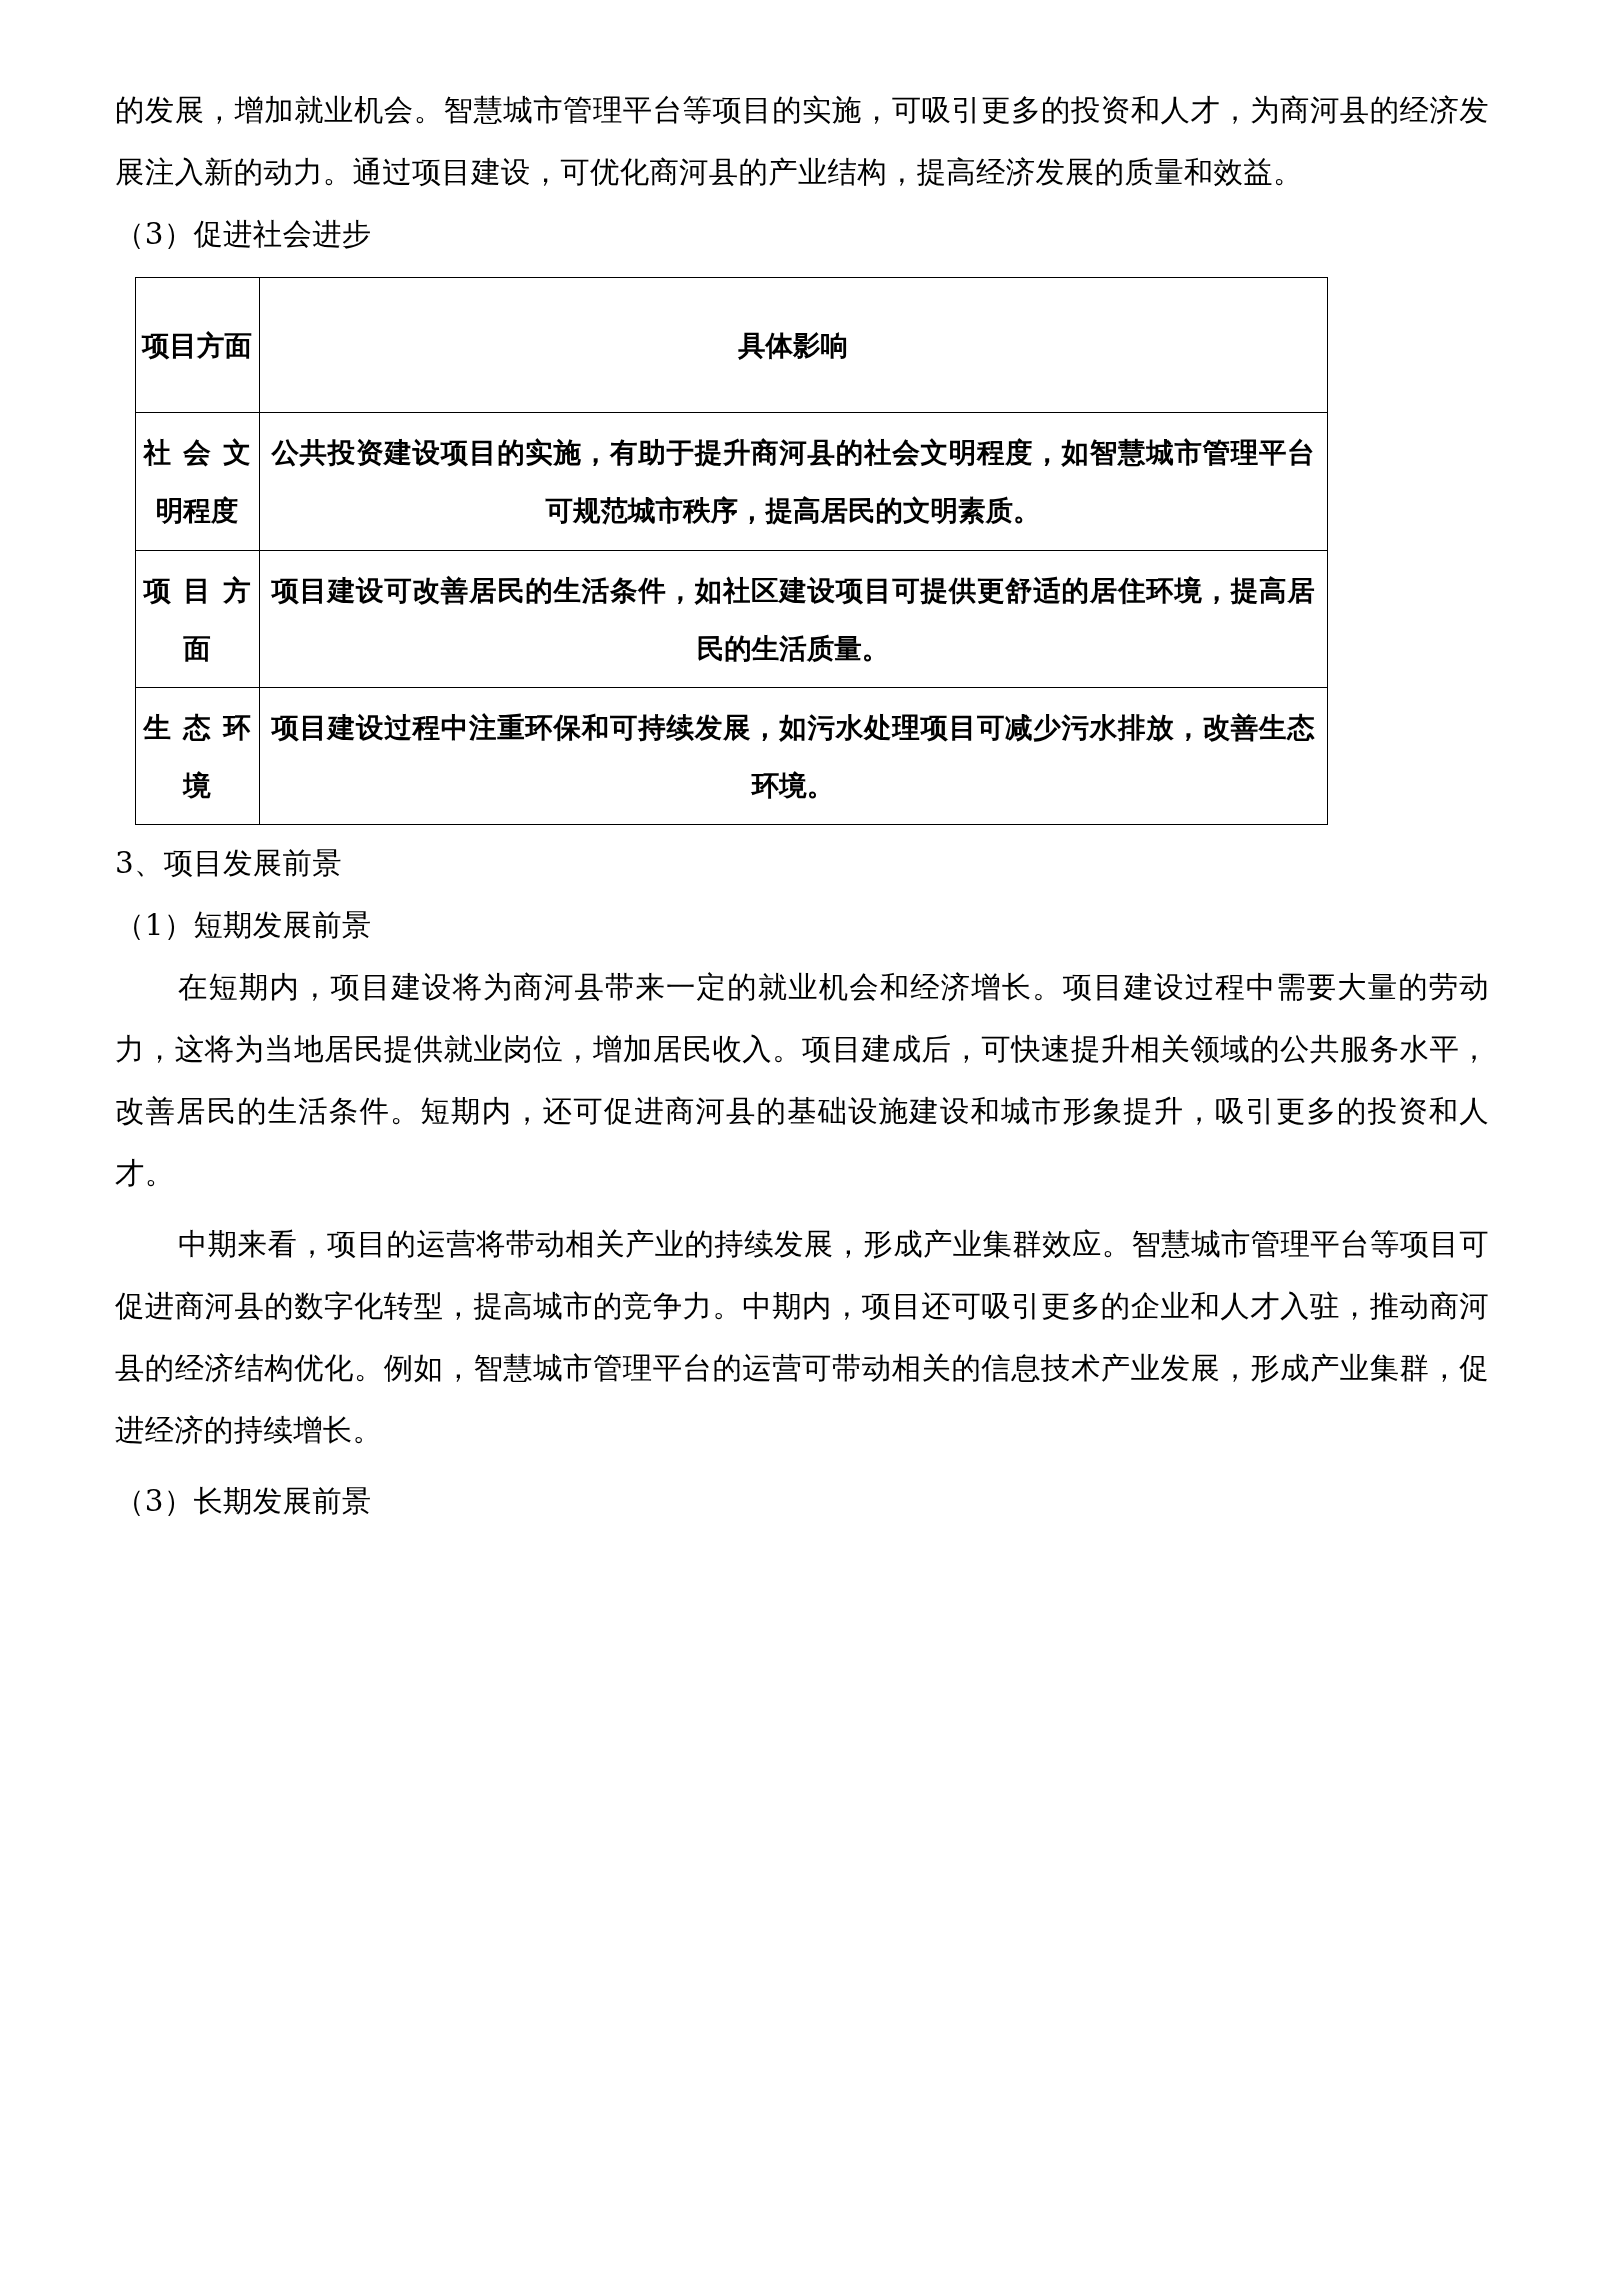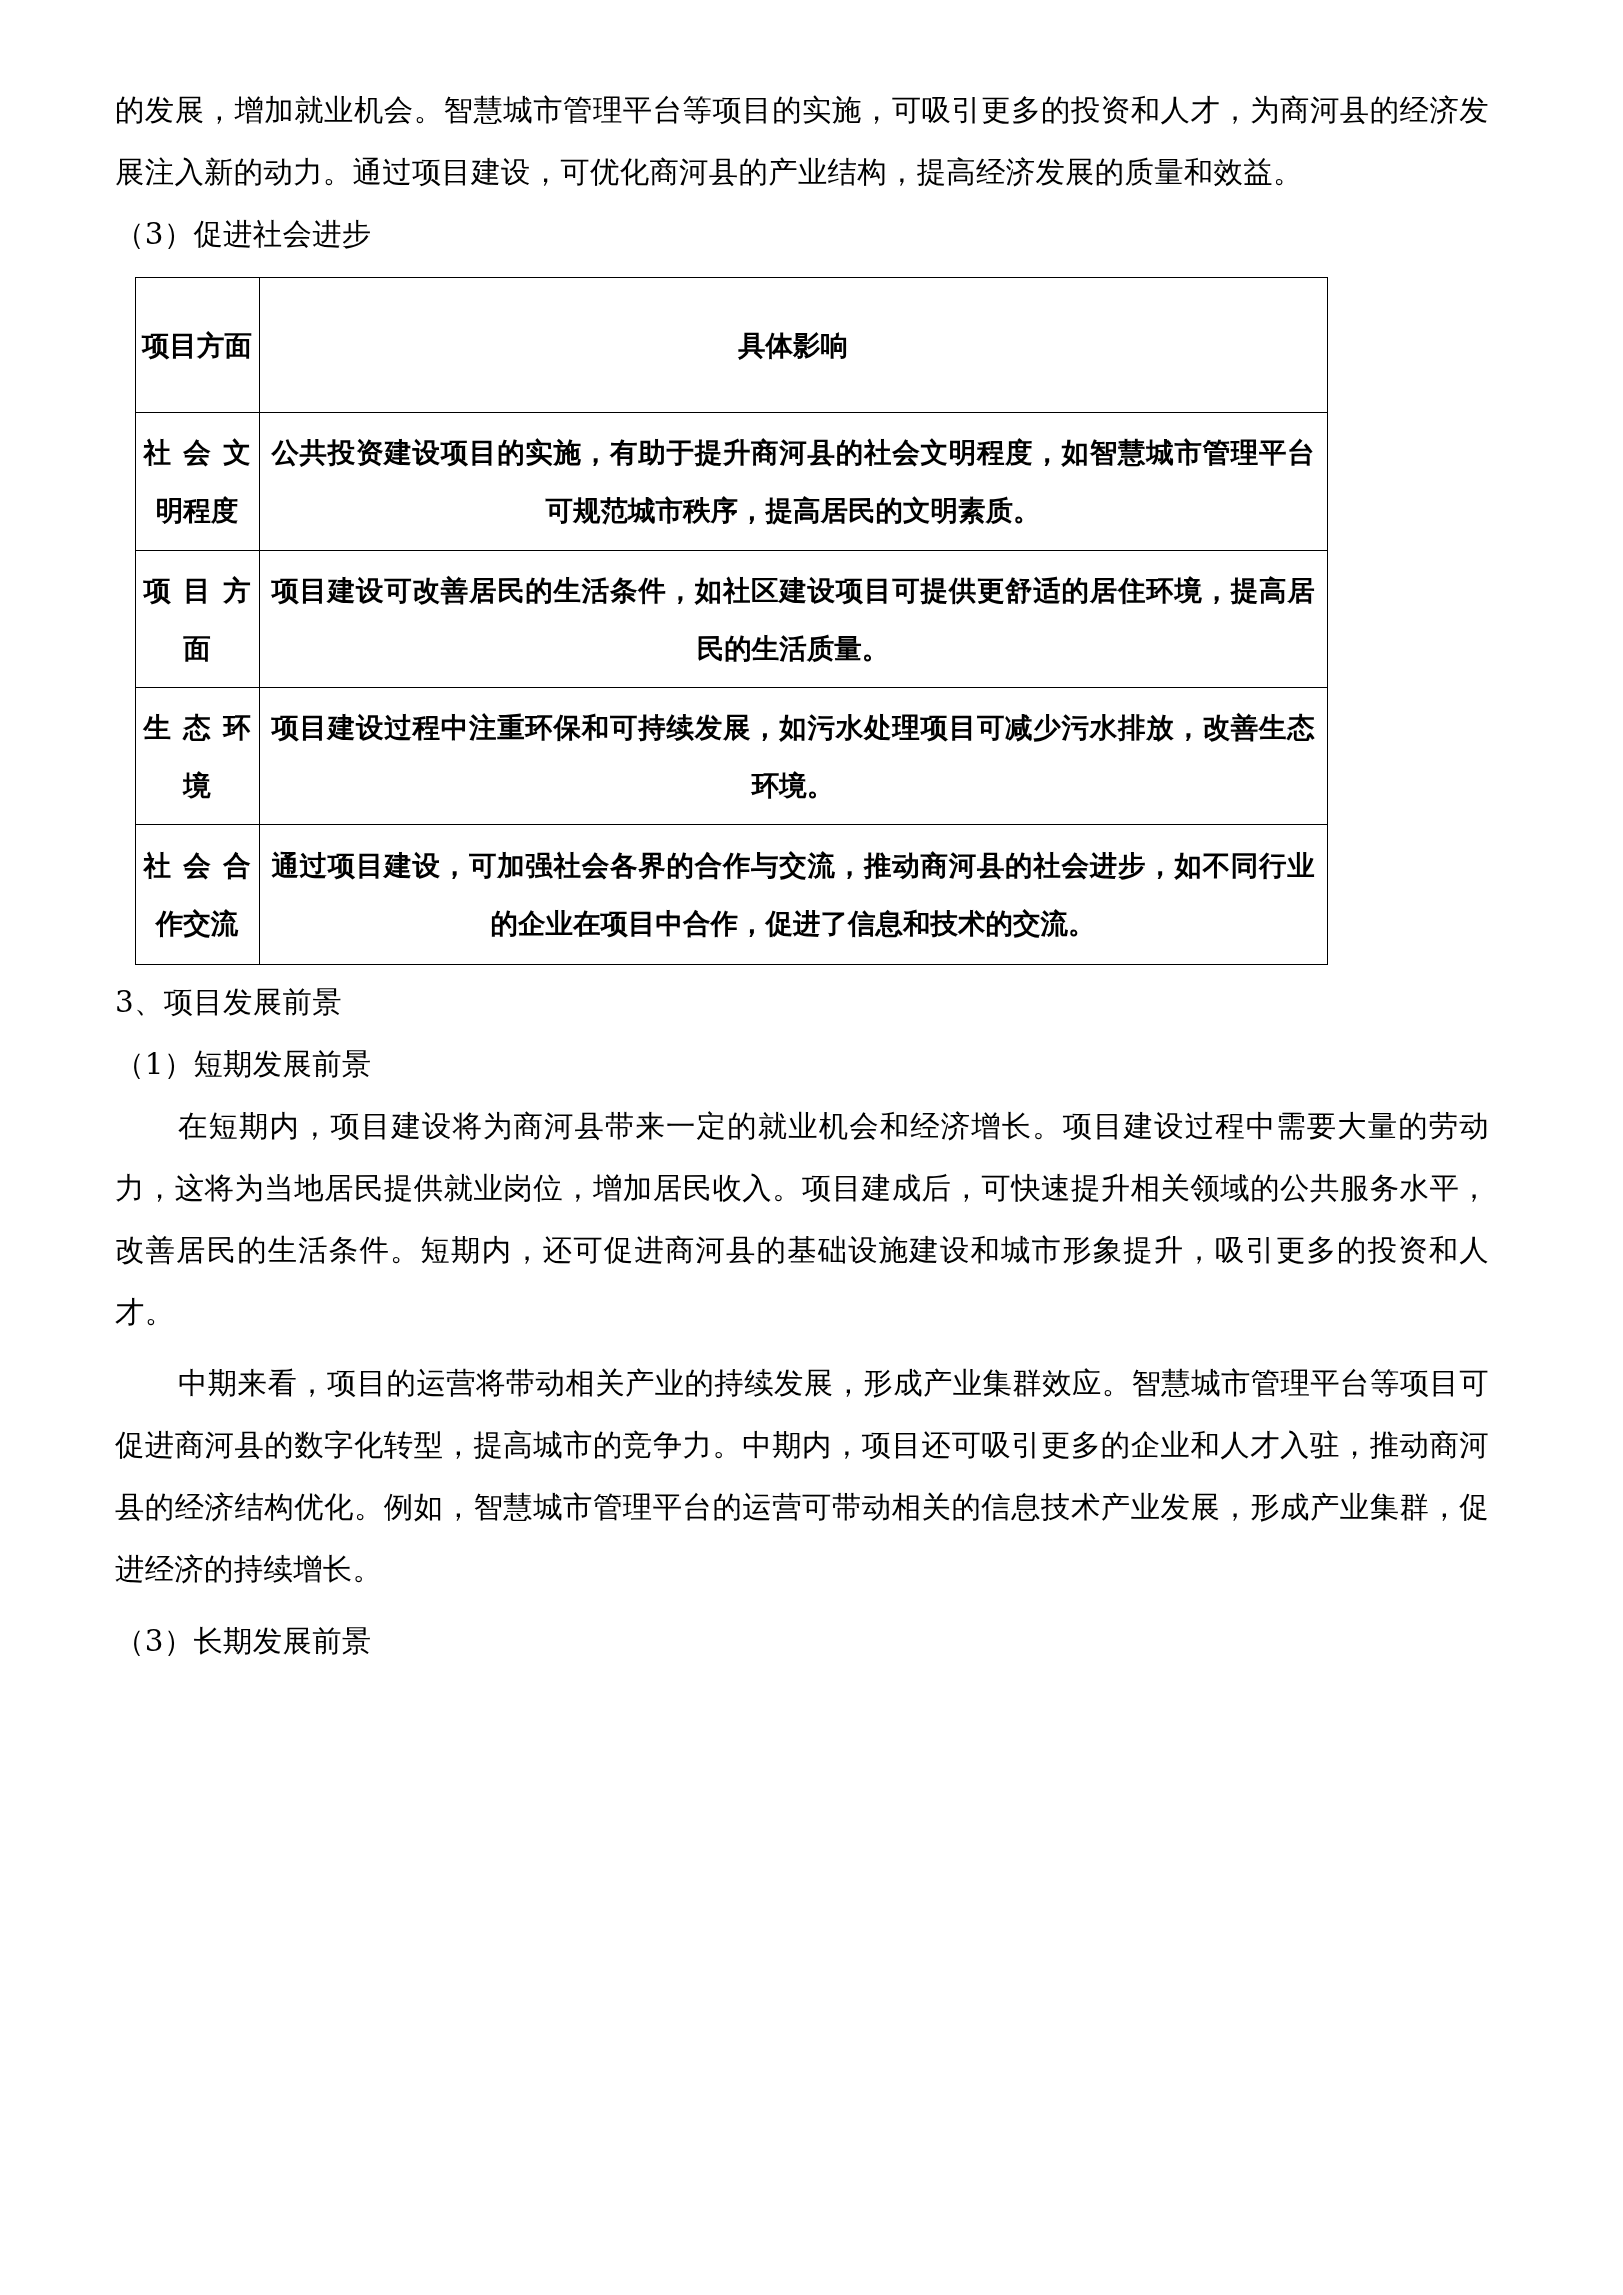--- a/index.html
+++ b/index.html
@@ -119,24 +119,20 @@
           <td class="cell-impact">公共投资建设项目的实施，有助于提升商河县的社会文明程度，如智慧城市管理平台可规范城市秩序，提高居民的文明素质。</td>
         </tr>
         <tr class="row-tall">
           <td class="cell-aspect">项目方面</td>
           <td class="cell-impact">项目建设可改善居民的生活条件，如社区建设项目可提供更舒适的居住环境，提高居民的生活质量。</td>
         </tr>
         <tr class="row-tall">
           <td class="cell-aspect">生态环境</td>
           <td class="cell-impact">项目建设过程中注重环保和可持续发展，如污水处理项目可减少污水排放，改善生态环境。</td>
         </tr>
-        <tr class="row-tall4">
-          <td class="cell-aspect">社会合作交流</td>
-          <td class="cell-impact">通过项目建设，可加强社会各界的合作与交流，推动商河县的社会进步，如不同行业的企业在项目中合作，促进了信息和技术的交流。</td>
-        </tr>
       </tbody>
     </table>
 
     <p class="heading">3、项目发展前景</p>
 
     <p class="sub-heading">（1）短期发展前景</p>
 
     <p class="para-indent">在短期内，项目建设将为商河县带来一定的就业机会和经济增长。项目建设过程中需要大量的劳动力，这将为当地居民提供就业岗位，增加居民收入。项目建成后，可快速提升相关领域的公共服务水平，改善居民的生活条件。短期内，还可促进商河县的基础设施建设和城市形象提升，吸引更多的投资和人才。</p>
 
     <div class="spacer-sm"></div>

